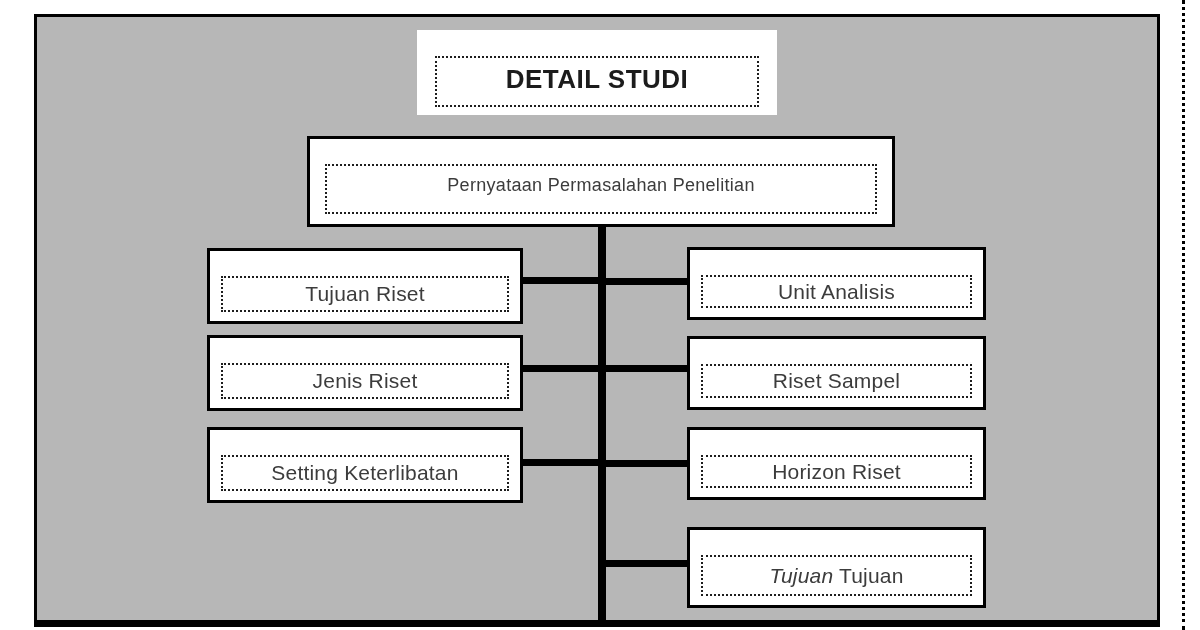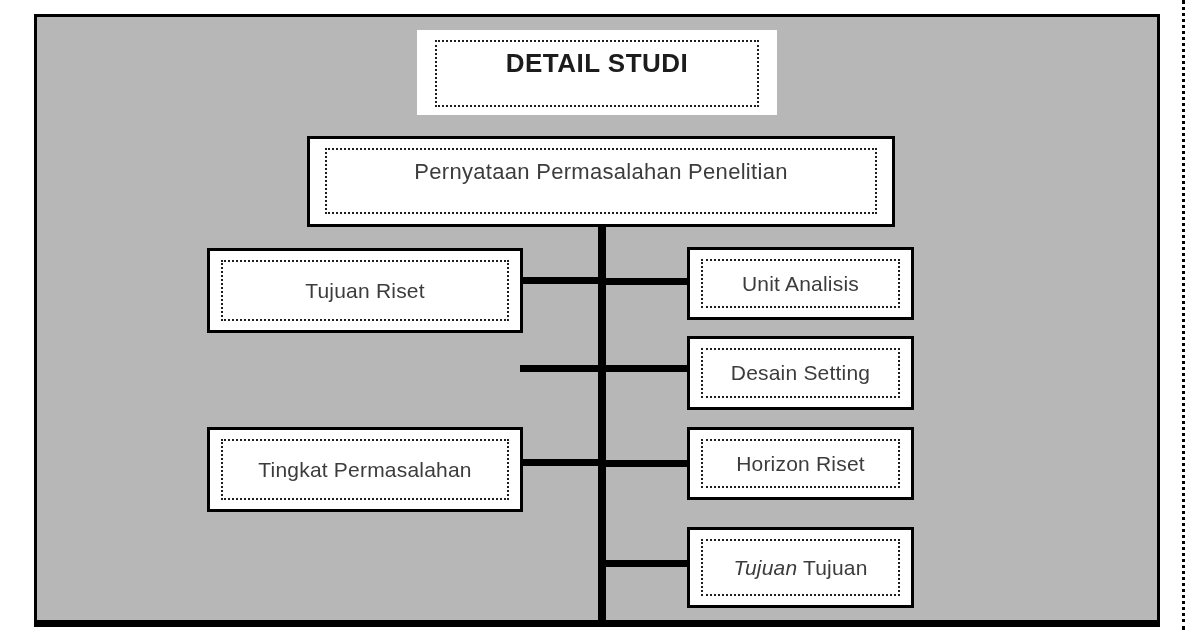--- a/index.html
+++ b/index.html
@@ -9,39 +9,39 @@
   }
   .frame{
     position:absolute;left:34px;top:14px;width:1126px;height:613px;
     box-sizing:border-box;background:#b7b7b7;
     border:3px solid #000;border-bottom-width:7px;
   }
   .box{position:absolute;background:#ffffff;box-sizing:border-box;}
   .box.bordered{border:3px solid #000;}
   .dotted{
     position:absolute;border:2px dotted #1d1d1d;
-    display:flex;justify-content:center;align-items:center;text-align:center;
+    display:flex;justify-content:center;align-items:center;text-align:center;margin-top:16px;
   }
   
   .title-box{left:417px;top:30px;width:360px;height:85px;}
   .title-box .dotted{inset:10px 18px 8px 18px;align-items:flex-start;padding-top:6px;}
   .title-text{font-size:26px;font-weight:bold;color:#1c1c1c;letter-spacing:0.5px;}
   
   .root-box{left:307px;top:136px;width:588px;height:91px;}
   .root-box .dotted{inset:9px 15px 10px 15px;align-items:flex-start;padding-top:9px;}
-  .root-text{font-size:22px;color:#3c3c3c;letter-spacing:0.3px;}
+  .root-text{font-size:18px;color:#3c3c3c;letter-spacing:0.3px;}
   
   .branch .dotted{inset:9px 11px;}
   .branch-text{font-size:21px;color:#3c3c3c;letter-spacing:0.2px;}
   .branch-text .it{font-style:italic;}
-  .lbox{left:207px;width:316px;height:85px;}
+  .lbox{left:207px;width:316px;height:76px;}
   .lbox-0{top:248px;}
   .lbox-1{top:335px;}
   .lbox-2{top:427px;}
-  .rbox{left:687px;width:227px;padding-left:32px;}
+  .rbox{left:687px;width:299px;padding-left:32px;}
   .rbox-0{top:247px;height:73px;}
   .rbox-1{top:336px;height:74px;}
   .rbox-2{top:427px;height:73px;}
   .rbox-3{top:527px;height:81px;}
   
   .line{position:absolute;background:#000;}
   .trunk{left:598px;top:227px;width:8px;height:394px;}
   .conn{height:7px;}
   .conn-l{left:520px;width:82px;}
   .conn-r{left:600px;width:90px;}
@@ -79,34 +79,39 @@
     <div class="dotted">
       <span class="root-text">Pernyataan Permasalahan Penelitian</span>
     </div>
   </div>
 
   <div class="box bordered branch lbox lbox-0">
     <div class="dotted">
       <span class="branch-text">Tujuan Riset</span>
     </div>
   </div>
+  <div class="box bordered branch lbox lbox-1">
+    <div class="dotted">
+      <span class="branch-text">Jenis Riset</span>
+    </div>
+  </div>
   <div class="box bordered branch lbox lbox-2">
     <div class="dotted">
-      <span class="branch-text">Tingkat Permasalahan</span>
+      <span class="branch-text">Setting Keterlibatan</span>
     </div>
   </div>
 
   <div class="box bordered branch rbox rbox-0">
     <div class="dotted">
       <span class="branch-text"><span class="it"></span><span>Unit Analisis</span></span>
     </div>
   </div>
   <div class="box bordered branch rbox rbox-1">
     <div class="dotted">
-      <span class="branch-text"><span class="it"></span><span>Desain Setting</span></span>
+      <span class="branch-text"><span class="it"></span><span>Riset Sampel</span></span>
     </div>
   </div>
   <div class="box bordered branch rbox rbox-2">
     <div class="dotted">
       <span class="branch-text"><span class="it"></span><span>Horizon Riset</span></span>
     </div>
   </div>
   <div class="box bordered branch rbox rbox-3">
     <div class="dotted">
       <span class="branch-text"><span class="it">Tujuan</span><span> Tujuan</span></span>

